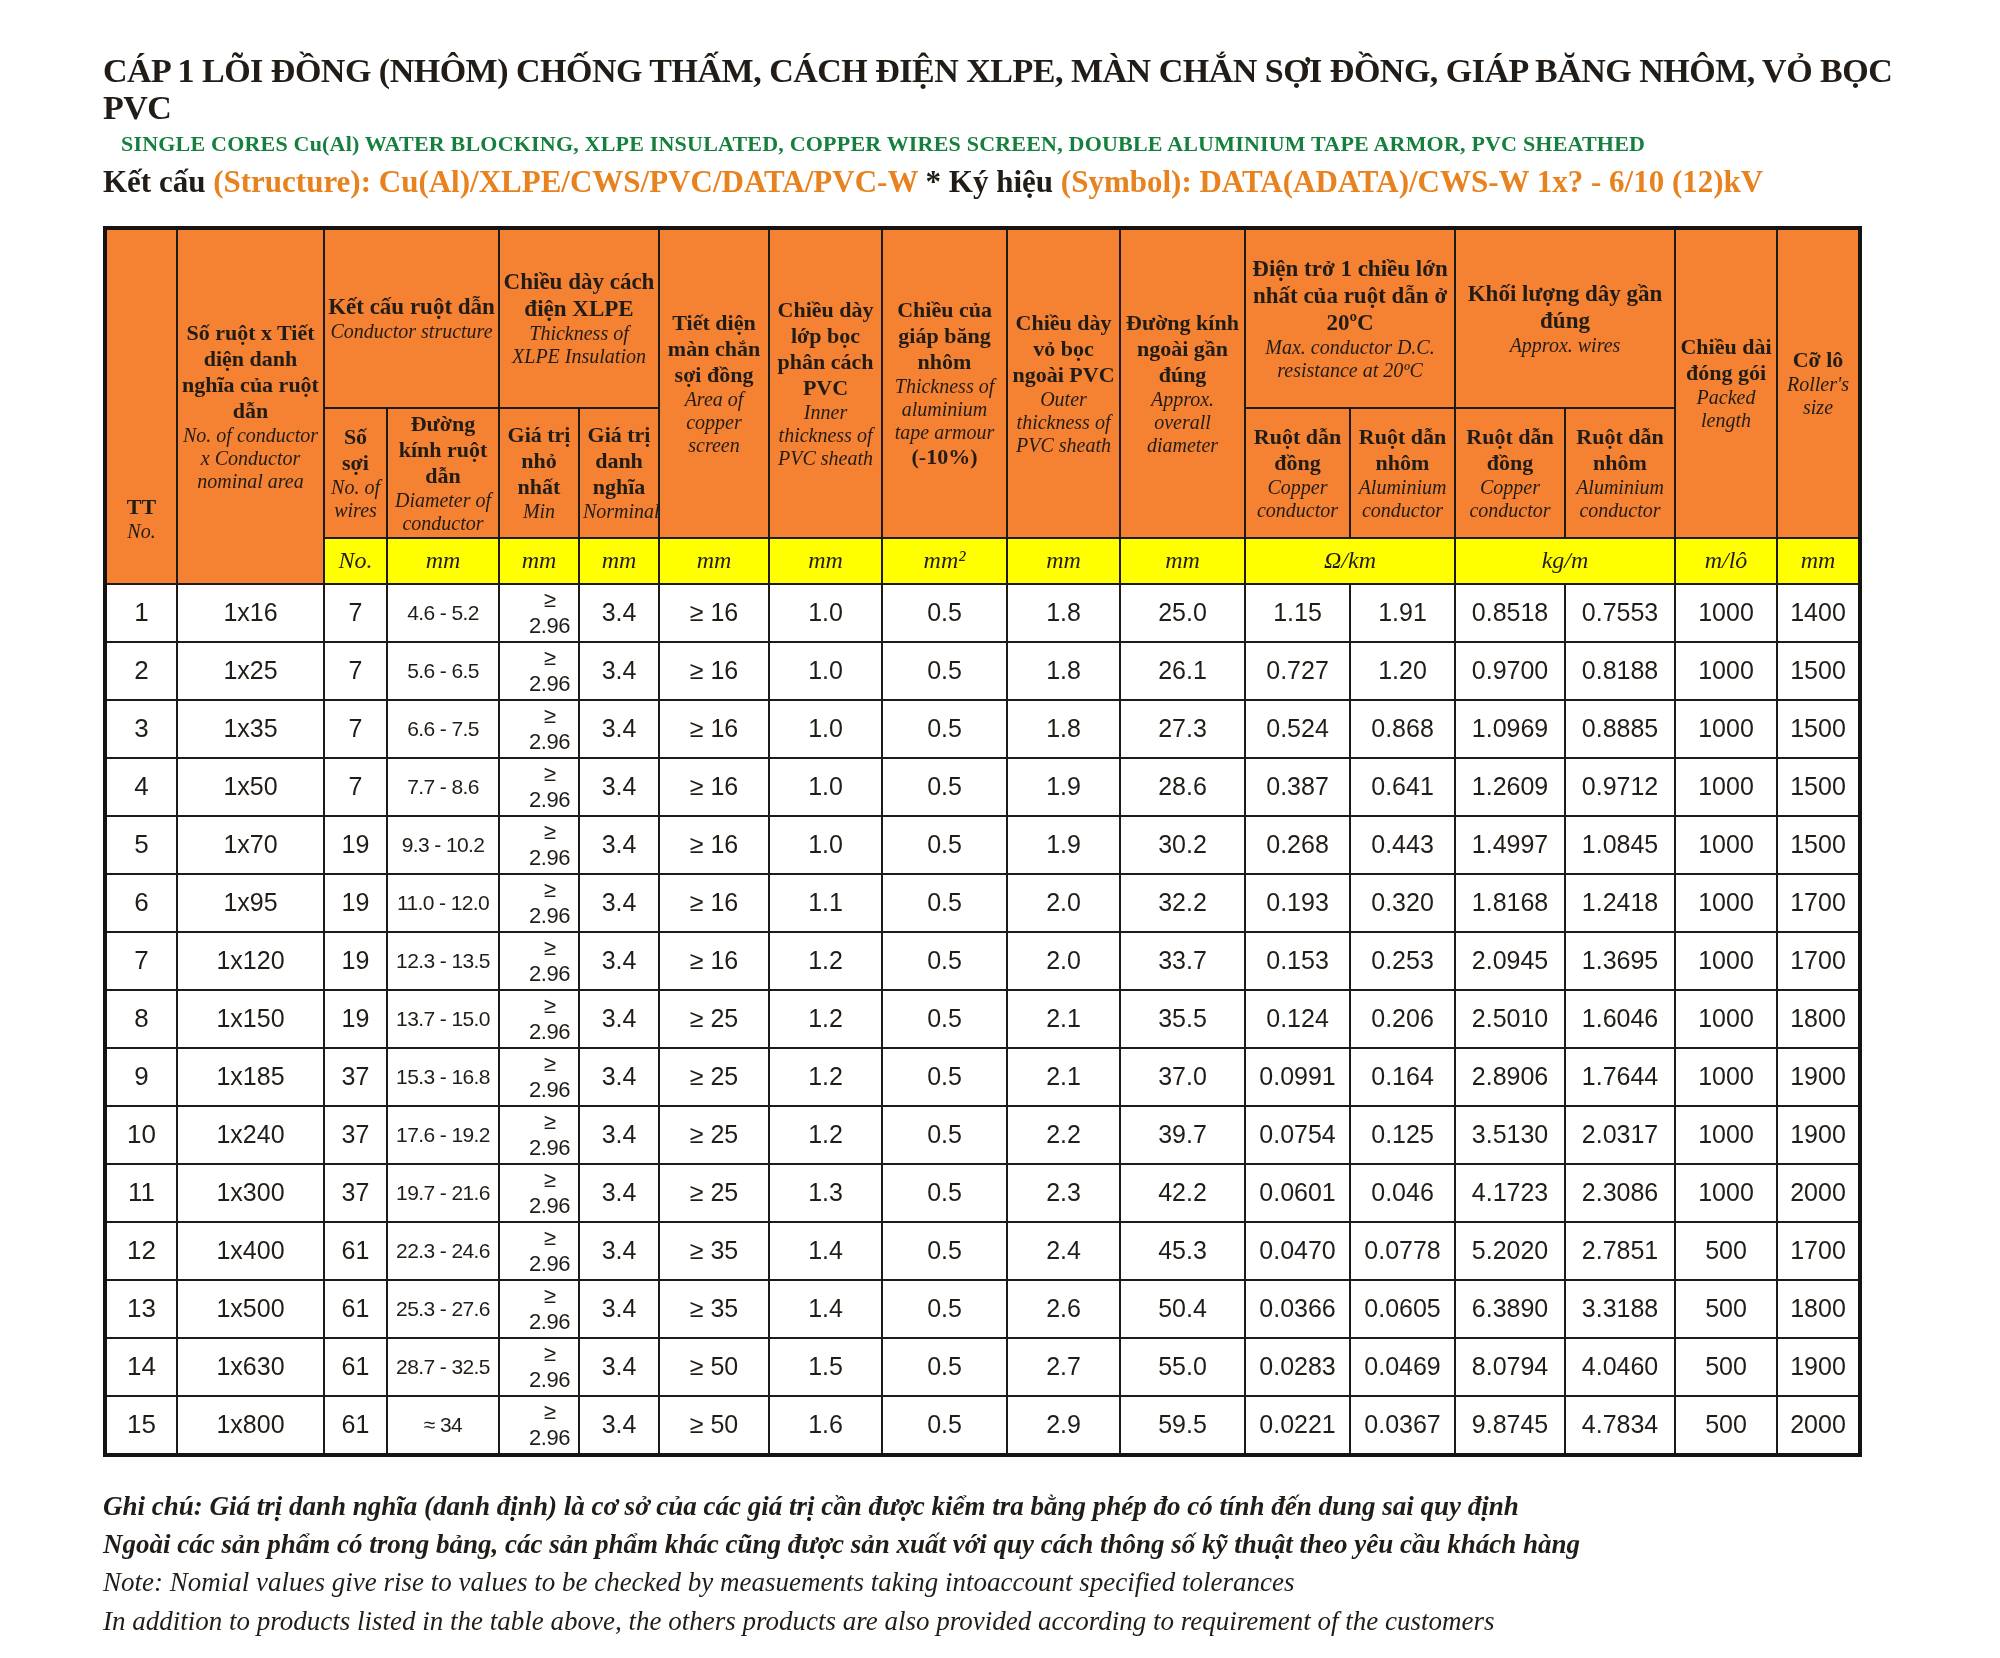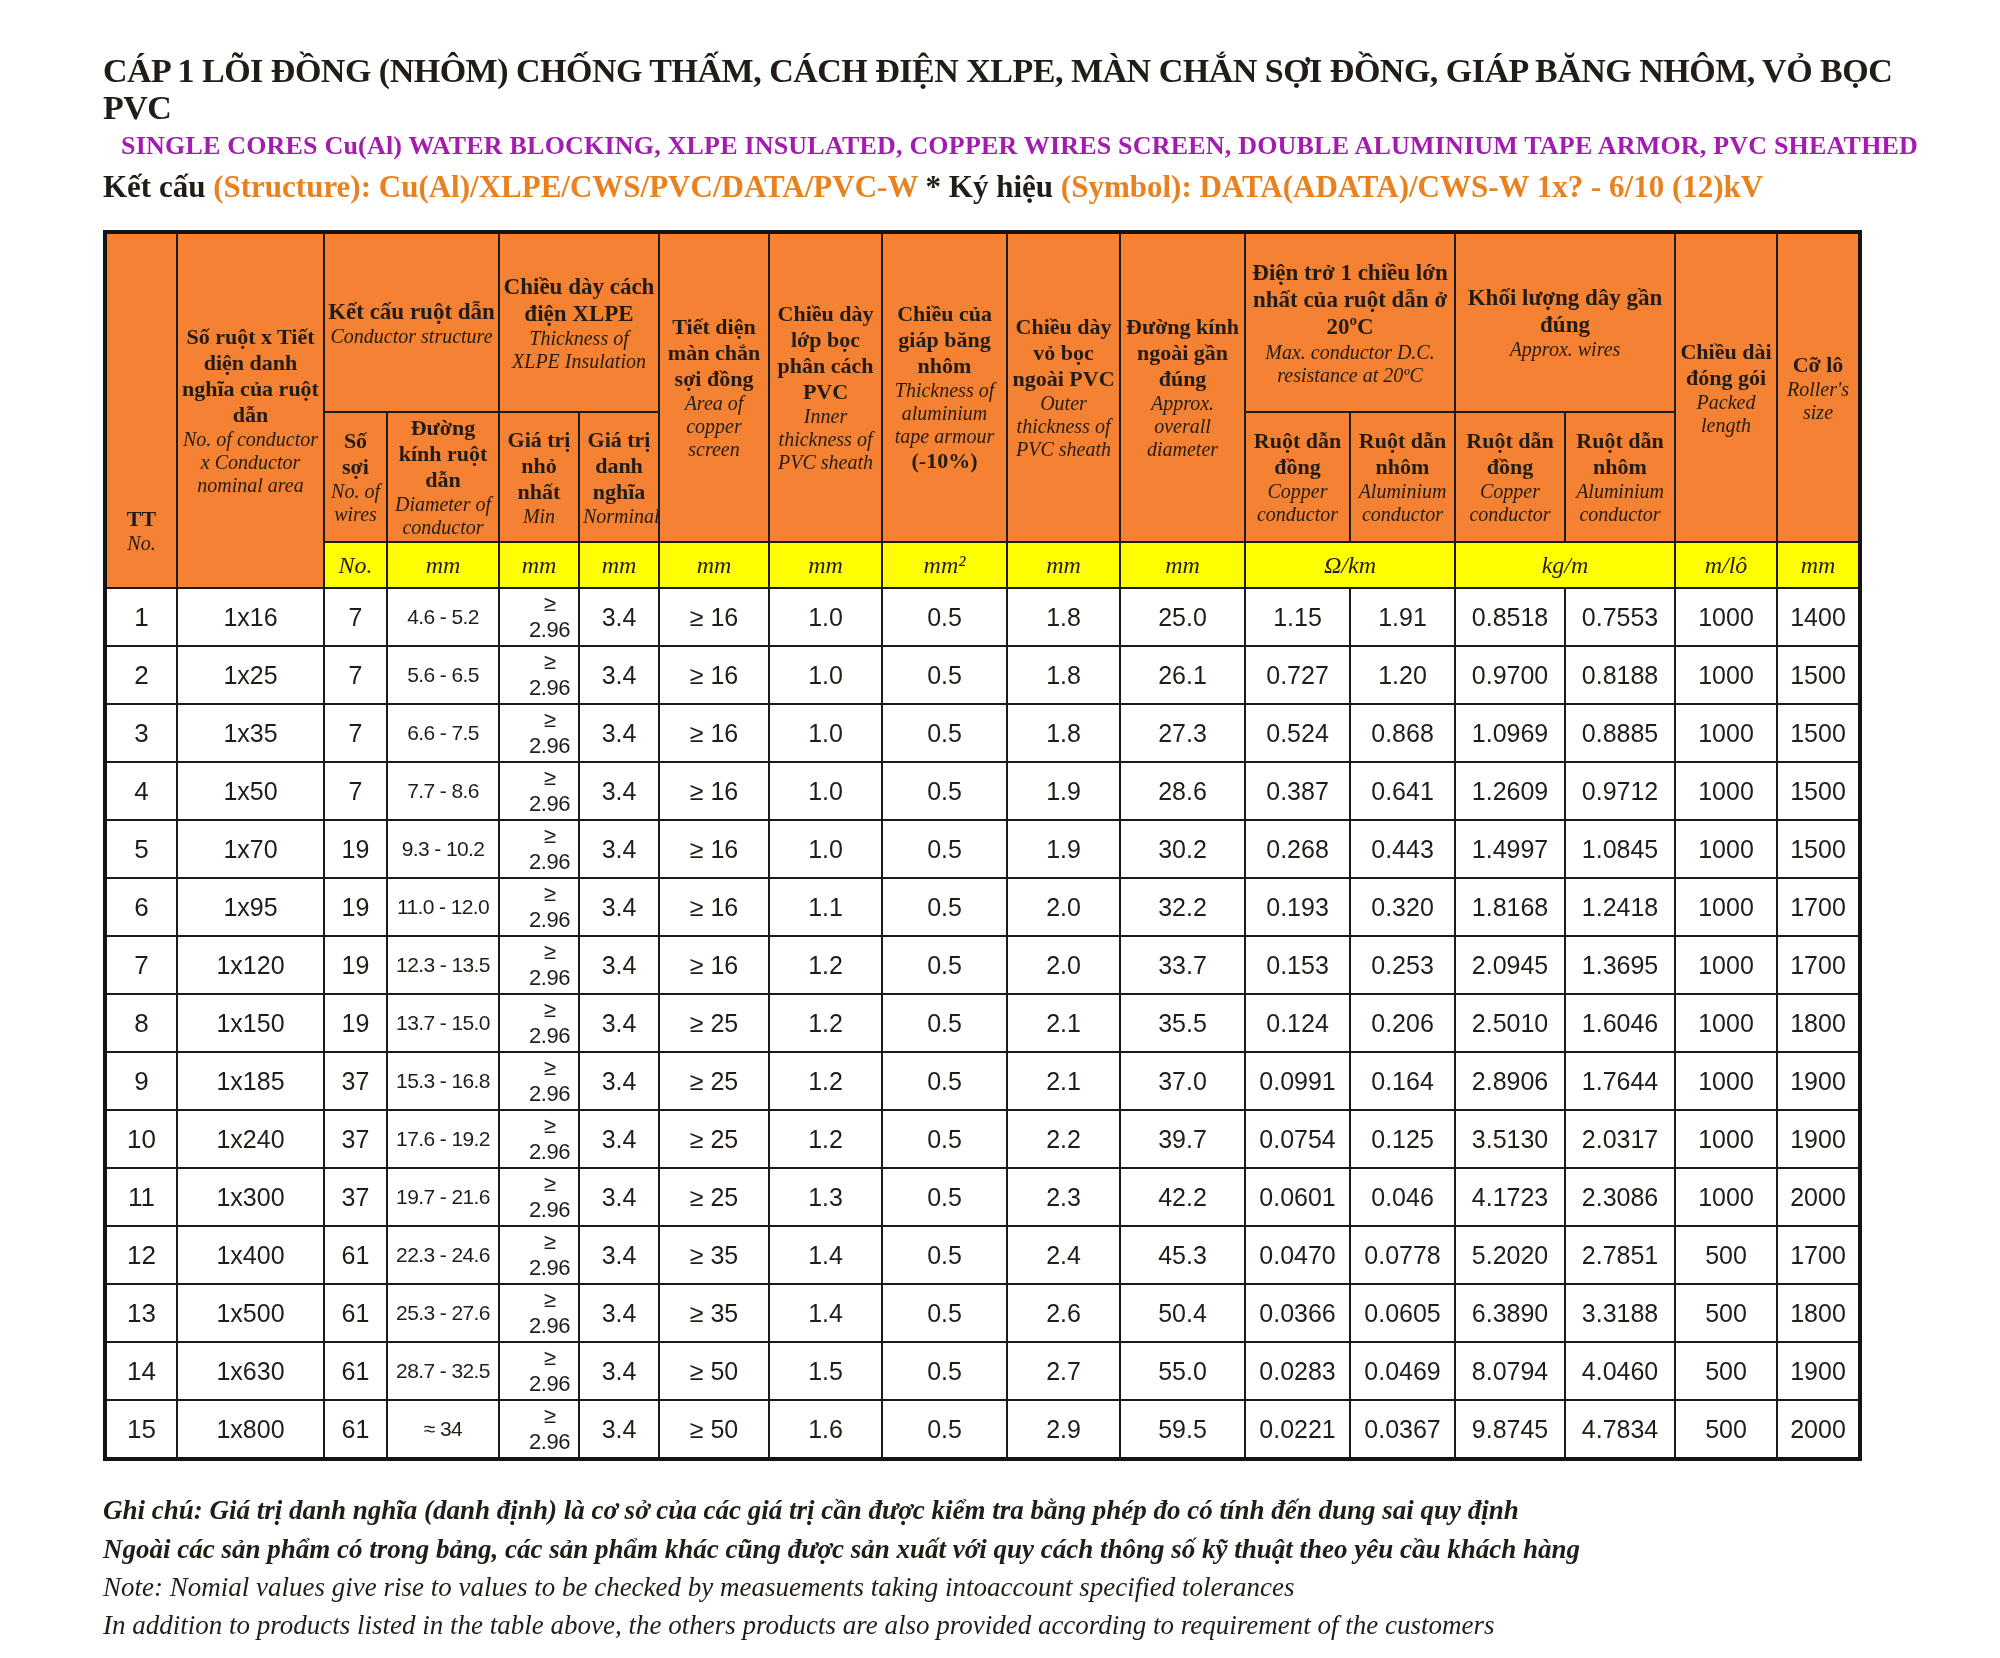--- a/index.html
+++ b/index.html
@@ -1,32 +1,32 @@
 <!DOCTYPE html>
 <html><head>
 <meta charset="utf-8">
 <style>
   html,body{margin:0;padding:0;background:#ffffff;}
   body{width:2000px;height:1658px;overflow:hidden;
        font-family:"Liberation Serif","DejaVu Serif",serif;color:#221c17;}
   .page{padding:52px 40px 0 103px;}
 
   .title-vi{font-size:34px;font-weight:700;letter-spacing:-0.5px;line-height:1.1;}
-  .title-en{font-size:26px;font-weight:600;color:#a21caf;letter-spacing:0.2px;line-height:1.15;margin-top:4px;padding-left:18px;}
+  .title-en{font-size:22px;font-weight:600;color:#15803d;letter-spacing:0.2px;line-height:1.15;margin-top:4px;padding-left:18px;}
   .title-struct{font-size:31px;font-weight:700;line-height:1.15;margin-top:8px;}
   .title-struct .orange{color:#e8821f;}
 
   table{border-collapse:collapse;table-layout:fixed;width:1755px;margin-top:26px;
         border:4px solid #161412;}
   th,td{border:2px solid #1d1a18;vertical-align:middle;text-align:center;padding:2px 3px;overflow:hidden;}
   thead th{background:#f48232;}
   th .vi{display:block;font-weight:700;font-size:22px;line-height:1.18;}
   th .en{display:block;font-weight:400;font-style:italic;font-size:20px;line-height:1.15;}
   th.group .vi{font-size:23px;}
-  th.tt-cell{vertical-align:bottom;padding-bottom:32px;}
+  th.tt-cell{vertical-align:bottom;padding-bottom:40px;}
   tr.units td{background:#ffff00;font-style:italic;font-size:24px;height:40px;
               font-family:"Liberation Serif","DejaVu Serif",serif;}
   tbody td{background:#ffffff;font-family:"Liberation Sans","DejaVu Sans",sans-serif;
            font-size:25px;height:52px;}
   tbody td:nth-child(1){font-size:26px;}
   tbody td:nth-child(4){font-size:21px;letter-spacing:-0.6px;}
   tbody td:nth-child(5){font-size:22px;letter-spacing:-0.4px;padding-left:24px;}
   tr.hrow-a{height:180px;}
   tr.hrow-b{height:125px;}
 

